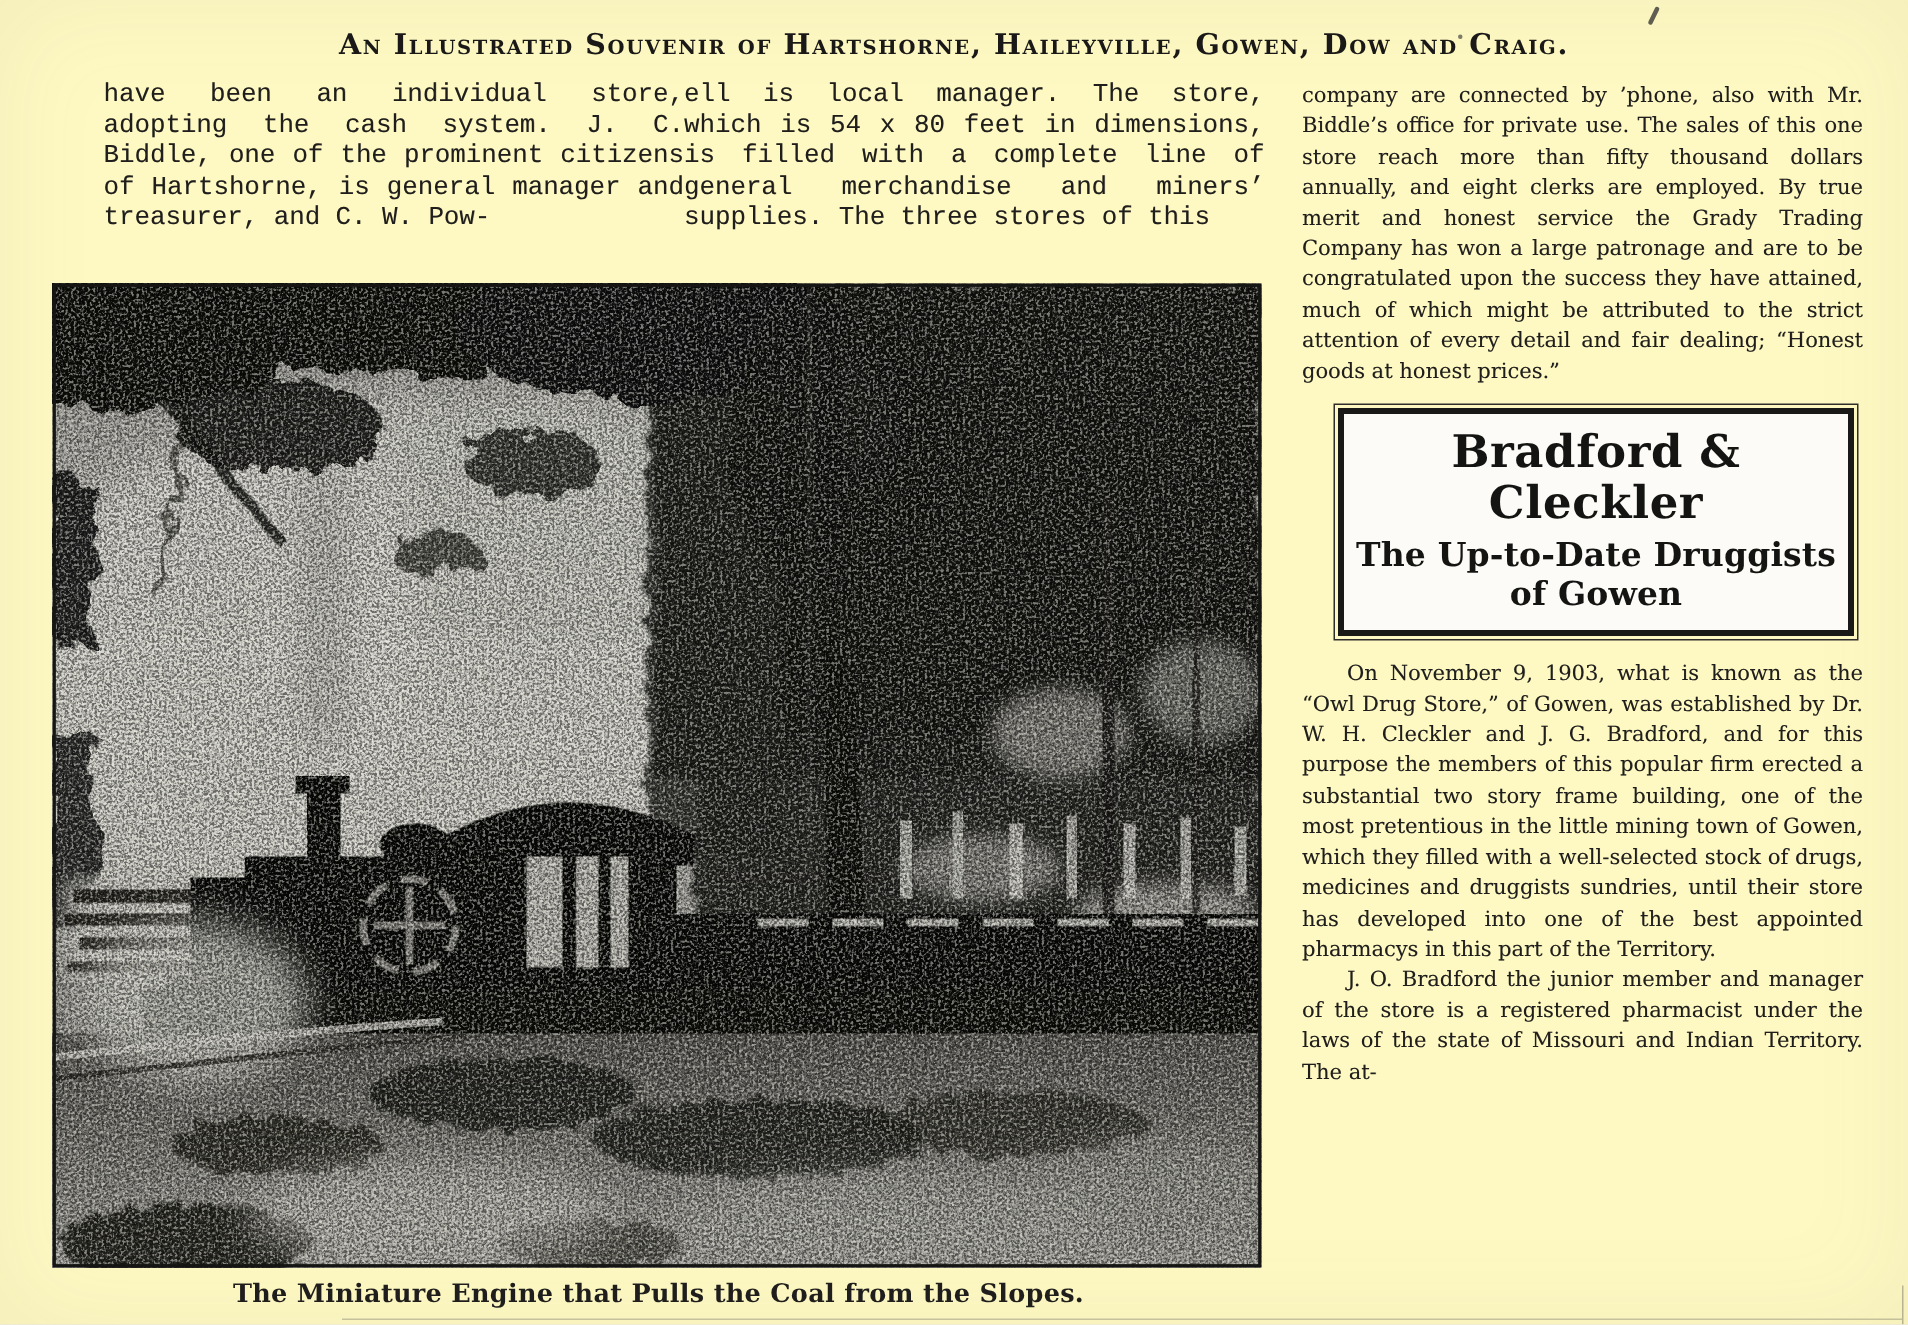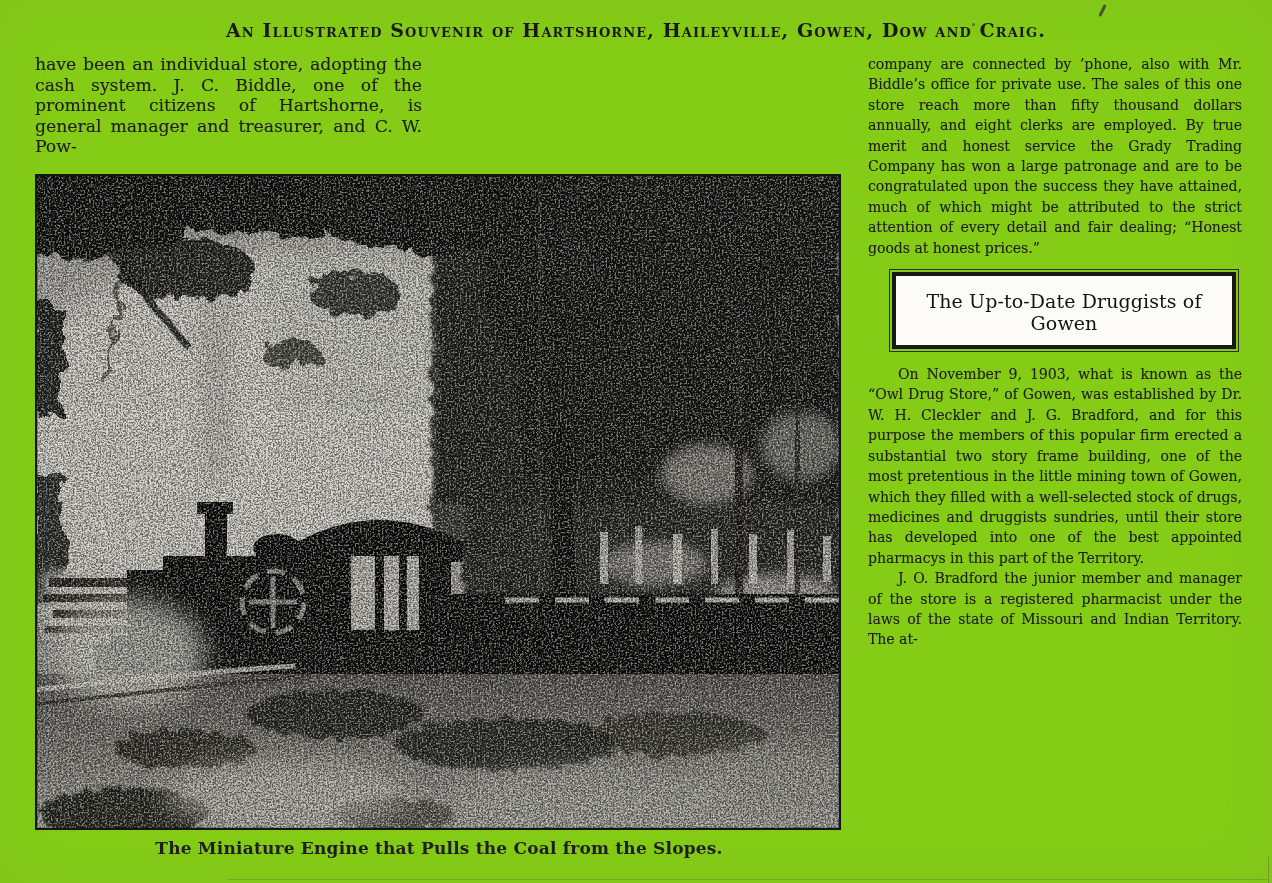--- a/index.html
+++ b/index.html
@@ -1,75 +1,76 @@
 <!DOCTYPE html>
 <html><head>
 <meta charset="utf-8">
 <style>
   html,body { margin:0; padding:0; background:#e8e6e0; }
   .page {
     position:relative; width:1272px; height:883px; margin:0 auto;
-    background:#84cc16; color:#1f1e1c; overflow:hidden;
+    background:#fef9c3; color:#1f1e1c; overflow:hidden;
     font-family:"DejaVu Serif", serif;
     box-shadow: inset 0 0 70px rgba(120,112,95,0.08);
   }
   .header-title {
     text-align:center; padding-top:19px;
     font-variant:small-caps; font-size:19px; font-weight:600;
     letter-spacing:1.1px; color:#1a1917;
   }
   .content { display:flex; padding:0 30px 0 35px; margin-top:13px; }
   .left-area { width:808px; flex:0 0 808px; }
-  .two-cols { display:flex; justify-content:space-between; }
+  .two-cols { display:flex; justify-content:flex-end;font-family:Liberation Mono, monospace; }
   .col {
     width:387px; text-align:justify;
     font-size:17.2px; line-height:20.5px;
     text-shadow:0.2px 0.2px 0 rgba(30,28,25,0.35);
   }
-  .figure { margin-top:17px; }
+  .figure { margin-top:32px; }
   .photo-frame { display:block; width:806px; height:656px; }
   .caption {
     text-align:center; font-size:17px; font-weight:600;
     margin-top:8px; letter-spacing:0.2px;
   }
   .right-col { width:392px; margin-left:25px; }
   .right-col p {
     margin:0; text-align:justify;
     font-size:14px; line-height:20.4px;
     text-shadow:0.2px 0.2px 0 rgba(30,28,25,0.35);
   }
   .p-indent { text-indent:30px; }
   .ad-box {
     margin:14px 6px 15px 24px;
     border:4px solid #191917;
     outline:1px solid #2e2d2a; outline-offset:2px;
     text-align:center; padding:9px 6px 11px;
     background:#fcfbf7;
   }
   .ad-title { font-size:30px; font-weight:bold; letter-spacing:0.4px; line-height:1.12; color:#141412; }
-  .ad-sub { font-size:19px; font-weight:normal; margin-top:5px; letter-spacing:0.1px; color:#141412; }
+  .ad-sub { font-size:22px; font-weight:bold; margin-top:5px; letter-spacing:0.1px; color:#141412; }
   
   .artifact { position:absolute; pointer-events:none; }
   .tick { left:1101px; top:4px; width:3px; height:13px; background:#3a3835; transform:rotate(26deg); border-radius:2px; opacity:0.8; }
   .dot1 { left:972px; top:23px; width:3px; height:3px; border-radius:50%; background:#474540; opacity:0.7; }
   .bottom-line { left:228px; bottom:3px; width:1040px; height:1px; background:rgba(90,88,80,0.32); }
   .right-line { right:3px; bottom:0px; width:1px; height:26px; background:rgba(90,88,80,0.4); }
 </style>
 </head>
 <body>
 
 <div class="page">
 
   <div class="header-title">An Illustrated Souvenir of Hartshorne, Haileyville, Gowen, Dow and Craig.</div>
 
   <div class="content">
 
     <div class="left-area">
       <div class="two-cols">
         <div class="col">have been an individual store, adopting the cash system.  J. C. Biddle, one of the prominent citizens of Hartshorne, is general manager and treasurer, and C. W. Pow-</div>
+        <div class="col">ell is local manager.  The store, which is 54 x 80 feet in dimensions, is filled with a complete line of general merchandise and miners’ supplies.  The three stores of this</div>
       </div>
 
       <div class="figure">
         <svg class="photo-frame" viewBox="0 0 806 656" xmlns="http://www.w3.org/2000/svg" role="img">
           <defs>
             <linearGradient id="base" x1="0" y1="0" x2="0" y2="1">
               <stop offset="0" stop-color="#8f8e89"></stop>
               <stop offset="0.25" stop-color="#b3b2ac"></stop>
               <stop offset="0.55" stop-color="#a5a49e"></stop>
               <stop offset="0.8" stop-color="#8a8984"></stop>
@@ -226,20 +227,21 @@
           <rect x="1" y="1" width="804" height="654" fill="none" stroke="#151513" stroke-width="2.5"></rect>
         </svg>
         <div class="caption">The Miniature Engine that Pulls the Coal from the Slopes.</div>
       </div>
     </div>
 
     <div class="right-col">
       <p>company are connected by ’phone, also with Mr. Biddle’s office for private use. The sales of this one store reach more than fifty thousand dollars annually, and eight clerks are employed.  By true merit and honest service the Grady Trading Company has won a large patronage and are to be congratulated upon the success they have attained, much of which might be attributed to the strict attention of every detail and fair dealing; “Honest goods at honest prices.”</p>
 
       <div class="ad-box">
+        <div class="ad-title">Bradford &amp; Cleckler</div>
         <div class="ad-sub">The Up-to-Date Druggists of Gowen</div>
       </div>
 
       <p class="p-indent">On November 9, 1903, what is known as the “Owl Drug Store,” of Gowen, was established by Dr. W. H. Cleckler and J. G. Bradford, and for this purpose the members of this popular firm erected a substantial two story frame building, one of the most pretentious in the little mining town of Gowen, which they filled with a well-selected stock of drugs, medicines and druggists sundries, until their store has developed into one of the best appointed pharmacys in this part of the Territory.</p>
       <p class="p-indent">J. O. Bradford the junior member and manager of the store is a registered pharmacist under the laws of the state of Missouri and Indian Territory.  The at-</p>
     </div>
   </div>
 
   <div class="artifact tick"></div>
   <div class="artifact dot1"></div>

